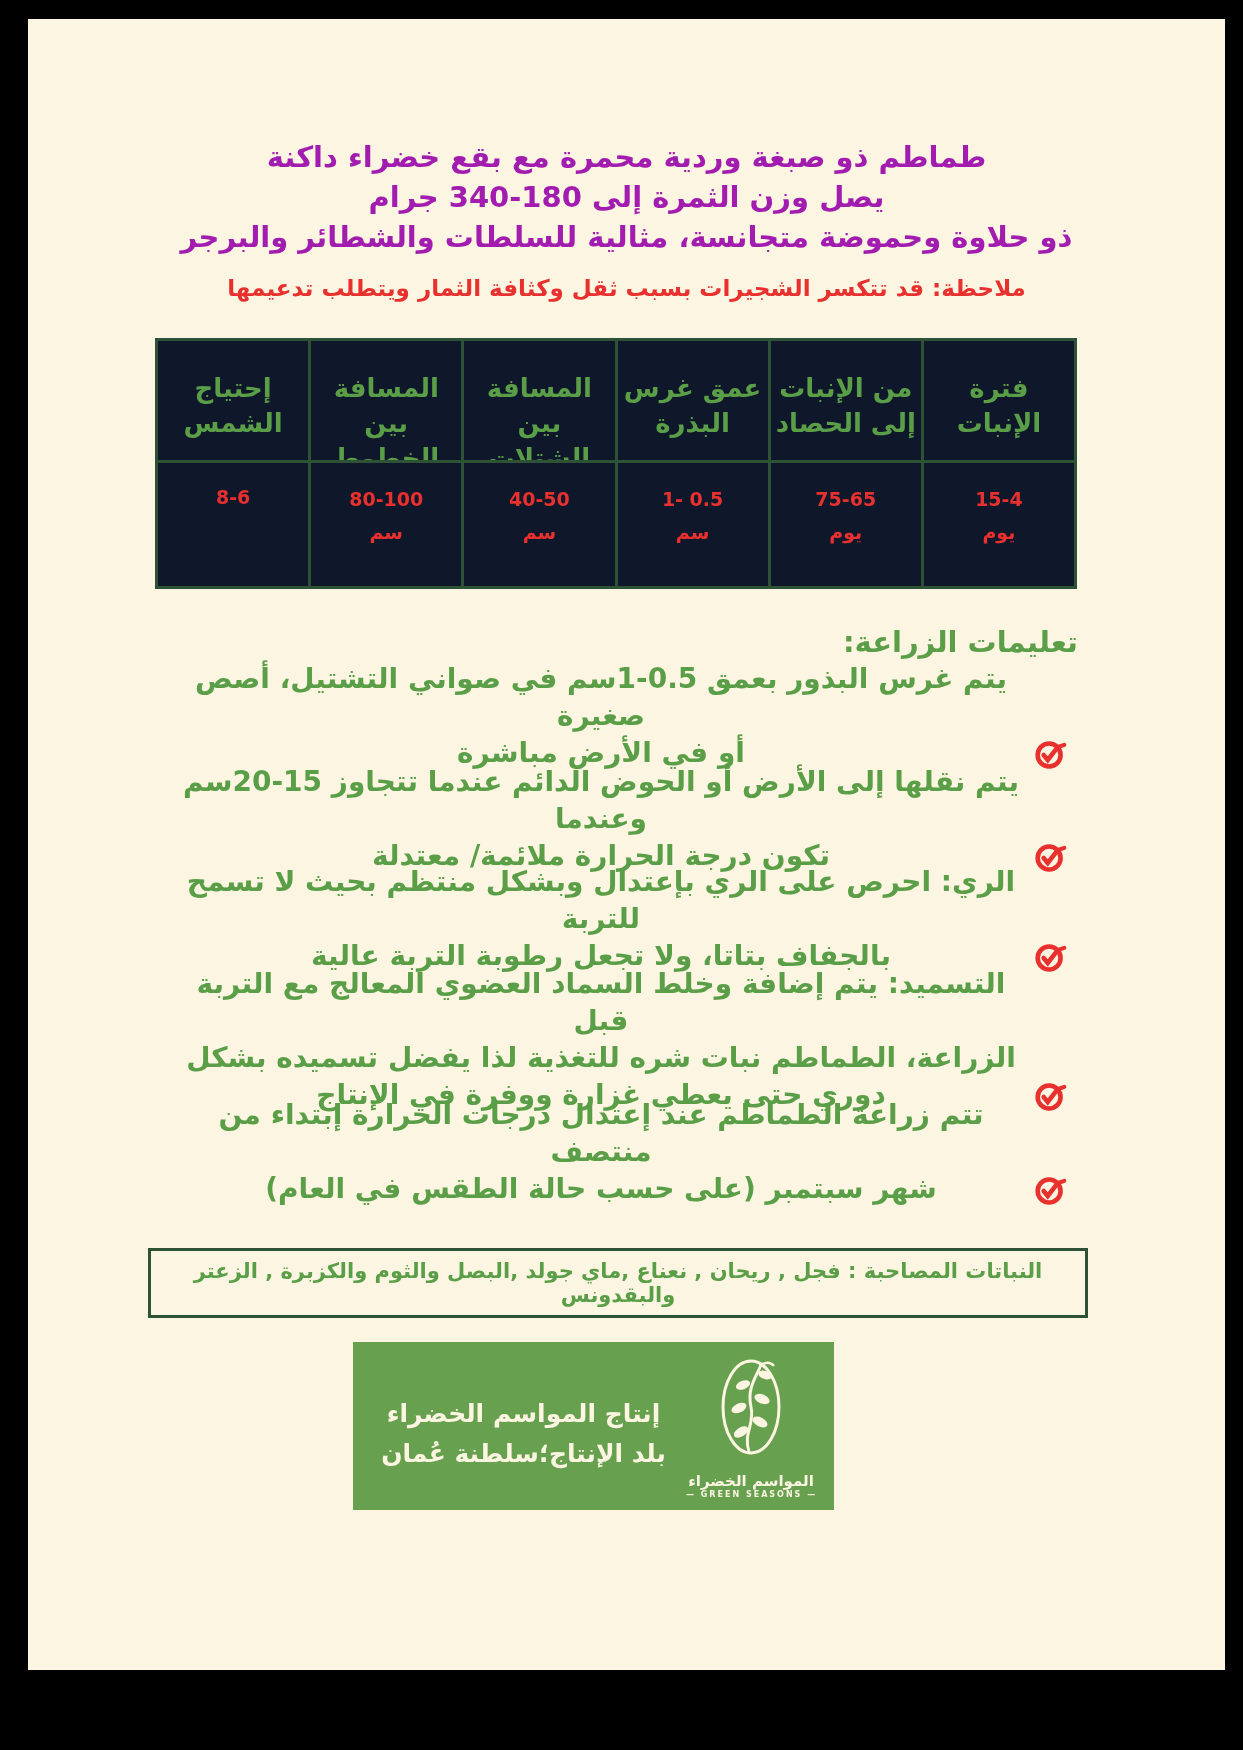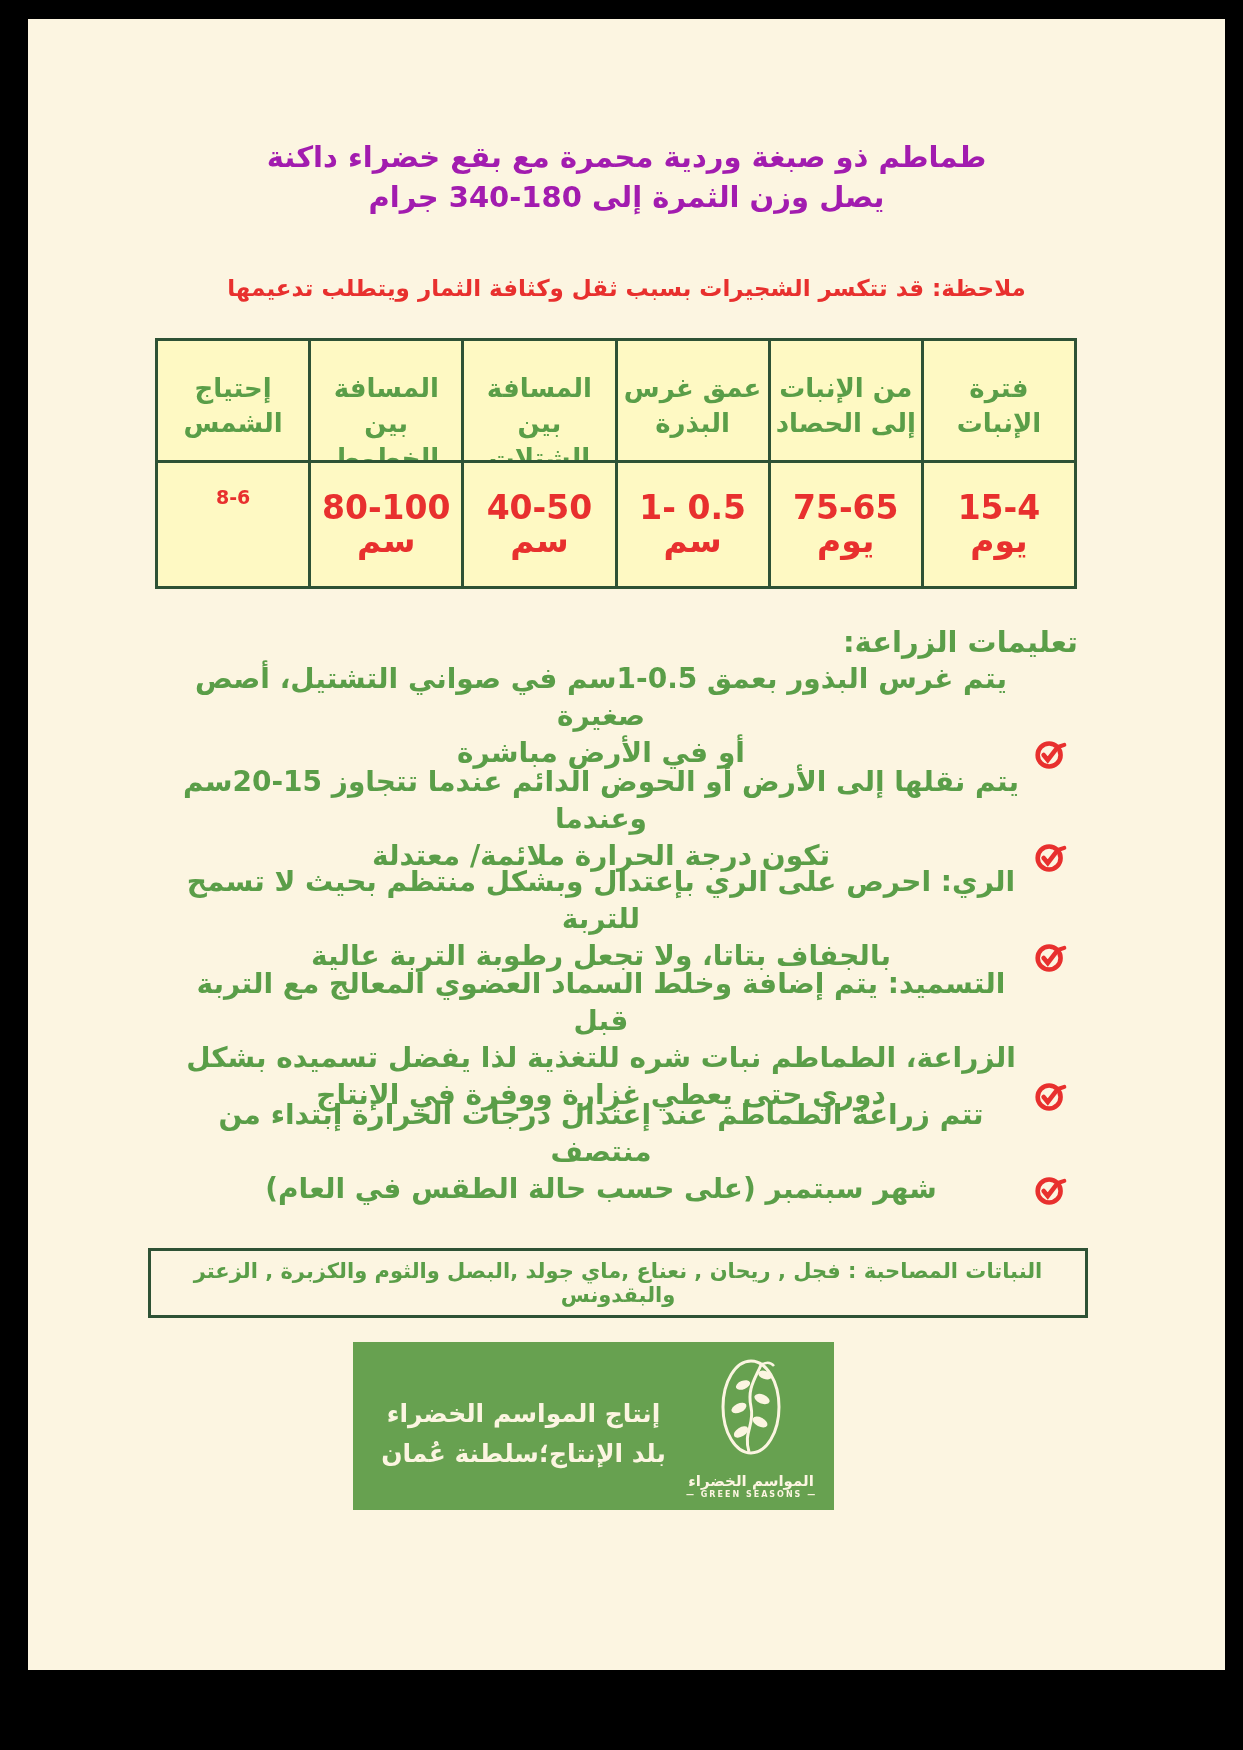--- a/index.html
+++ b/index.html
@@ -33,26 +33,26 @@
     position:absolute; left:127px; top:319px;
     width:922px; height:251px;
     background:#2E5235;
     border:3px solid #2E5235;
     display:grid;
     grid-template-columns:repeat(6,1fr);
     grid-template-rows:119px 1fr;
     gap:3px;
     direction:rtl;
   }
-  .cell { background:#fef9c3; text-align:center; overflow:hidden; }
+  .cell { background:#0f172a; text-align:center; overflow:hidden; }
   .th {
     color:#5A9E48; font-size:26px; line-height:35px;
     padding-top:30px; white-space:pre-line; direction:rtl;
   }
-  .td { color:#E8302E; font-size:33px; line-height:33px; padding-top:28px; direction:rtl; }
+  .td { color:#E8302E; font-size:19px; line-height:33px; padding-top:20px; direction:rtl; }
   .td .val, .td .unit { display:block; white-space:pre-line; }
   .td.small-cell { font-size:19px; line-height:24px; padding-top:22px; }
   .num { direction:ltr; unicode-bidi:bidi-override; display:inline-block; }
   
   .sec-title {
     position:absolute; top:606px; right:147px;
     direction:rtl; color:#5A9E48; font-size:29px;
   }
   .bullet {
     position:absolute; right:158px; width:897px;
@@ -96,20 +96,21 @@
   .footer-text div { white-space:nowrap; }
 </style>
 </head>
 <body>
 
 <div class="page">
 
   <div class="desc">
     <div>طماطم ذو صبغة وردية محمرة مع بقع خضراء داكنة</div>
     <div><span>يصل وزن الثمرة إلى </span><span class="num">340-180</span><span> جرام</span></div>
+    <div>ذو حلاوة وحموضة متجانسة، مثالية للسلطات والشطائر والبرجر</div>
   </div>
 
   <div class="note">ملاحظة: قد تتكسر الشجيرات بسبب ثقل وكثافة الثمار ويتطلب تدعيمها</div>
 
   <div class="gtable">
     <div class="cell th">فترة الإنبات</div>
     <div class="cell th">من الإنبات
 إلى الحصاد</div>
     <div class="cell th">عمق غرس
 البذرة</div>

